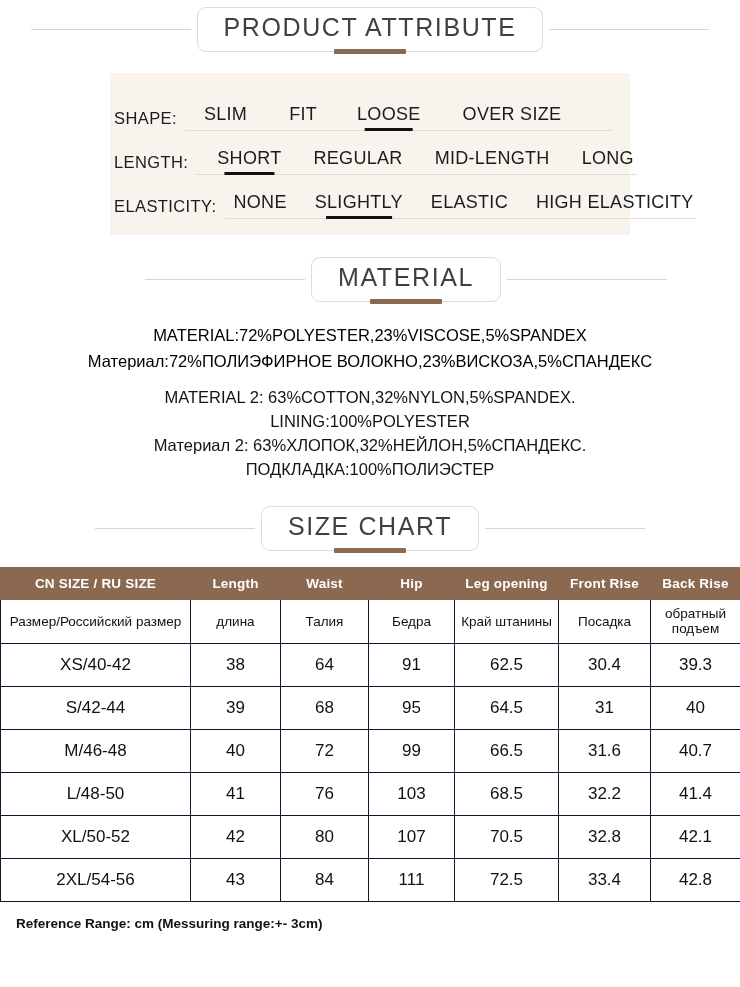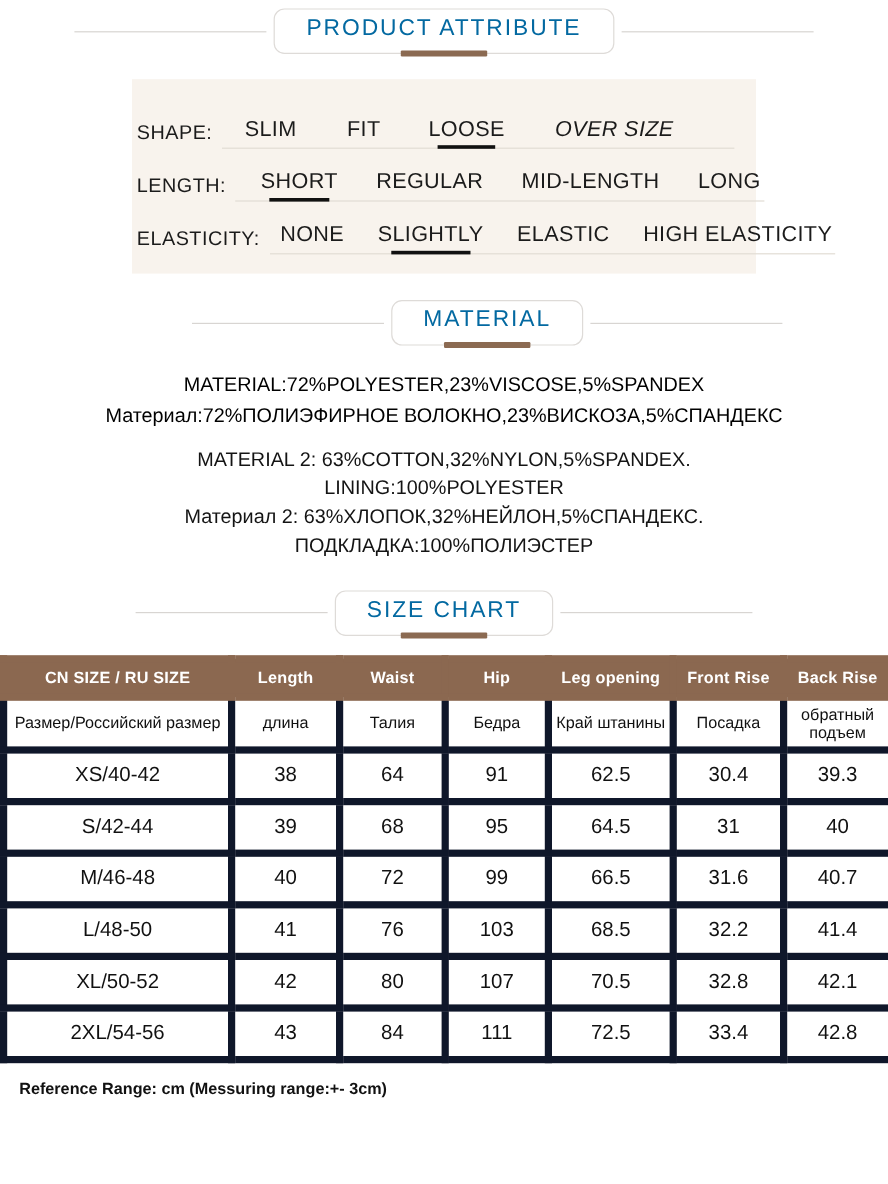--- a/index.html
+++ b/index.html
@@ -31,24 +31,24 @@
     position: relative;
     flex: 0 0 auto;
     border: 1px solid #dedbd8;
     border-radius: 9px;
     background: #ffffff;
     padding: 5px 26px 9px 26px;
     margin: 0 6px;
     text-align: center;
   }
   .title-pill .title-text {
-    font-size: 19px;
+    font-size: 25px;
     letter-spacing: 1.6px;
     font-weight: 400;
-    color: #0369a1;
+    color: #404040;
     white-space: nowrap;
   }
   .title-accent {
     position: absolute;
     left: 50%;
     transform: translateX(-50%);
     bottom: -3px;
     width: 72px;
     height: 5px;
     background: #8b6a52;
@@ -124,21 +124,21 @@
   #size-chart-title { margin-top: 24px; }
 
   table.size-table {
     margin-top: 16px;
     width: 740px;
     border-collapse: collapse;
     table-layout: fixed;
   }
   table.size-table th,
   table.size-table td {
-    border: 6px solid #0f172a;
+    border: 1px solid #0f172a;
     text-align: center;
     vertical-align: middle;
   }
   table.size-table thead th {
     background: #8b6850;
     color: #ffffff;
     font-size: 13.5px;
     font-weight: bold;
     letter-spacing: 0.2px;
     height: 32px;
@@ -193,21 +193,21 @@
   </div>
 
   <div class="attr-box">
 
     <div class="attr-row">
       <div class="attr-label">SHAPE:</div>
       <div class="attr-options">
         <span class="attr-opt" style="margin-left:16px;">SLIM</span>
         <span class="attr-opt" style="margin-left:36px;">FIT</span>
         <span class="attr-opt selected" style="margin-left:34px;">LOOSE</span>
-        <span class="attr-opt" style="margin-left:36px;font-style:italic;">OVER SIZE</span>
+        <span class="attr-opt" style="margin-left:36px;">OVER SIZE</span>
       </div>
     </div>
 
     <div class="attr-row">
       <div class="attr-label">LENGTH:</div>
       <div class="attr-options">
         <span class="attr-opt selected" style="margin-left:18px;">SHORT</span>
         <span class="attr-opt" style="margin-left:26px;">REGULAR</span>
         <span class="attr-opt" style="margin-left:26px;">MID-LENGTH</span>
         <span class="attr-opt" style="margin-left:26px;">LONG</span>

